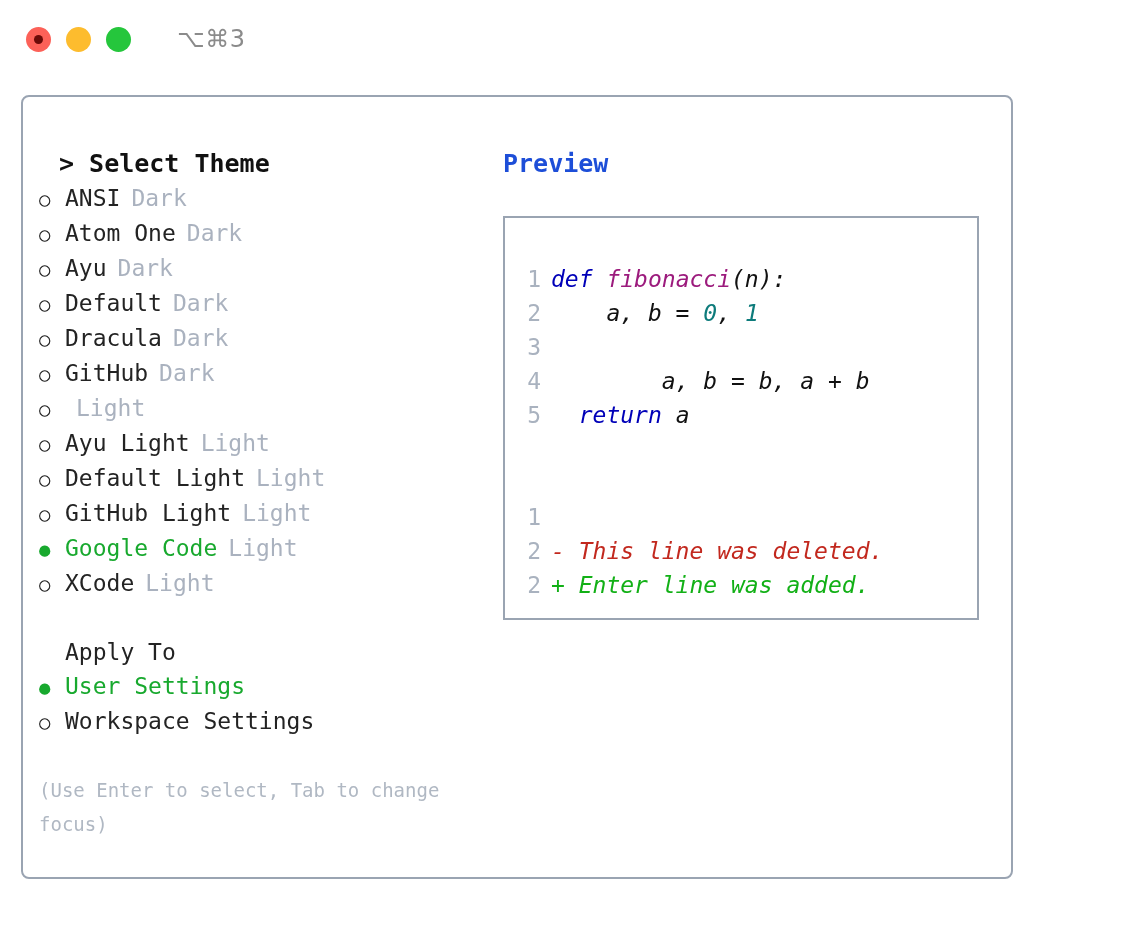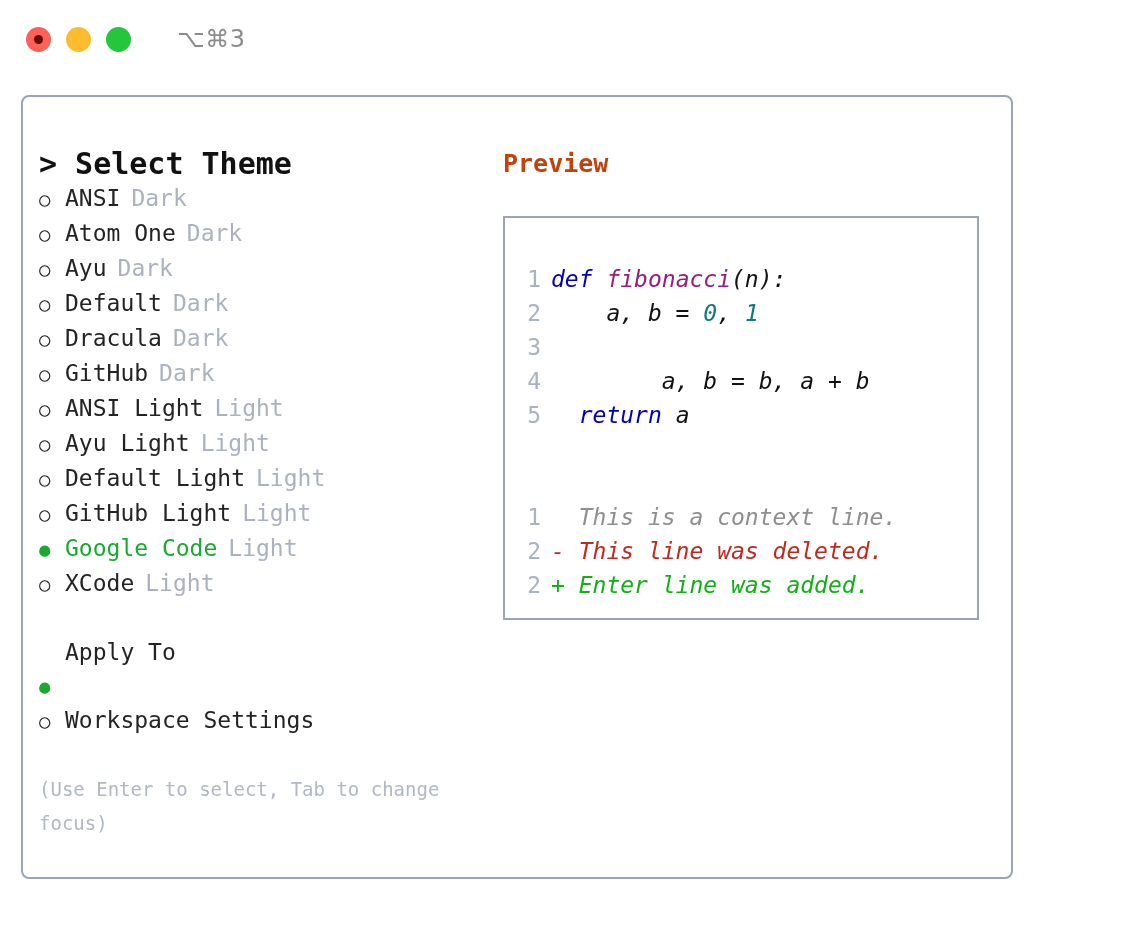--- a/index.html
+++ b/index.html
@@ -90,25 +90,26 @@
 
   
   .left-col {
     position: absolute;
     left: 16px;
     top: 50px;
     width: 450px;
   }
 
   .section-title {
-    font-size: 30px;
+    font-size: 25px;
     font-weight: bold;
     color: #111111;
     line-height: 34px;
     white-space: pre;
+    margin-left: 20px;
   }
 
   .opt-list { margin: 0; padding: 0; }
 
   .opt-row {
     display: flex;
     align-items: baseline;
     line-height: 34px;
     font-size: 23px;
     white-space: pre;
@@ -149,21 +150,21 @@
   
   .right-col {
     position: absolute;
     left: 480px;
     top: 50px;
     width: 490px;
   }
   .preview-title {
     font-size: 25px;
     font-weight: bold;
-    color: #c2410c;
+    color: #1d4ed8;
     line-height: 34px;
     white-space: pre;
   }
   .code-box {
     margin-top: 35px;
     width: 476px;
     height: 404px;
     border: 2px solid #9aa4b2;
     box-sizing: border-box;
     background: #ffffff;
@@ -252,21 +253,20 @@
           </div>
 
           <div class="opt-row">
             <span class="opt-marker">○</span>
             <span class="opt-label">GitHub</span>
             <span class="opt-tag">Dark</span>
           </div>
 
           <div class="opt-row">
             <span class="opt-marker">○</span>
-            <span class="opt-label">ANSI Light</span>
             <span class="opt-tag">Light</span>
           </div>
 
           <div class="opt-row">
             <span class="opt-marker">○</span>
             <span class="opt-label">Ayu Light</span>
             <span class="opt-tag">Light</span>
           </div>
 
           <div class="opt-row">
@@ -295,20 +295,21 @@
 
         </div>
 
         <div class="group-gap"></div>
 
         <div class="group-heading">Apply To</div>
 
         <div class="opt-list">
           <div class="opt-row selected">
             <span class="opt-marker">●</span>
+            <span class="opt-label">User Settings</span>
           </div>
           <div class="opt-row">
             <span class="opt-marker">○</span>
             <span class="opt-label">Workspace Settings</span>
           </div>
         </div>
 
         <div class="hint">(Use Enter to select, Tab to change focus)</div>
       </div>
 
@@ -339,21 +340,20 @@
           <div class="code-line">
             <span class="ln">5</span>
             <span class="code-text"><span class="tok-plain">  </span><span class="tok-kw">return</span><span class="tok-plain"> a</span></span>
           </div>
 
           <div class="blank-line"></div>
           <div class="blank-line"></div>
 
           <div class="code-line">
             <span class="ln">1</span>
-            <span class="code-text tok-ctx">  This is a context line.</span>
           </div>
 
           <div class="code-line">
             <span class="ln">2</span>
             <span class="code-text tok-del">- This line was deleted.</span>
           </div>
 
           <div class="code-line">
             <span class="ln">2</span>
             <span class="code-text tok-add">+ Enter line was added.</span>

